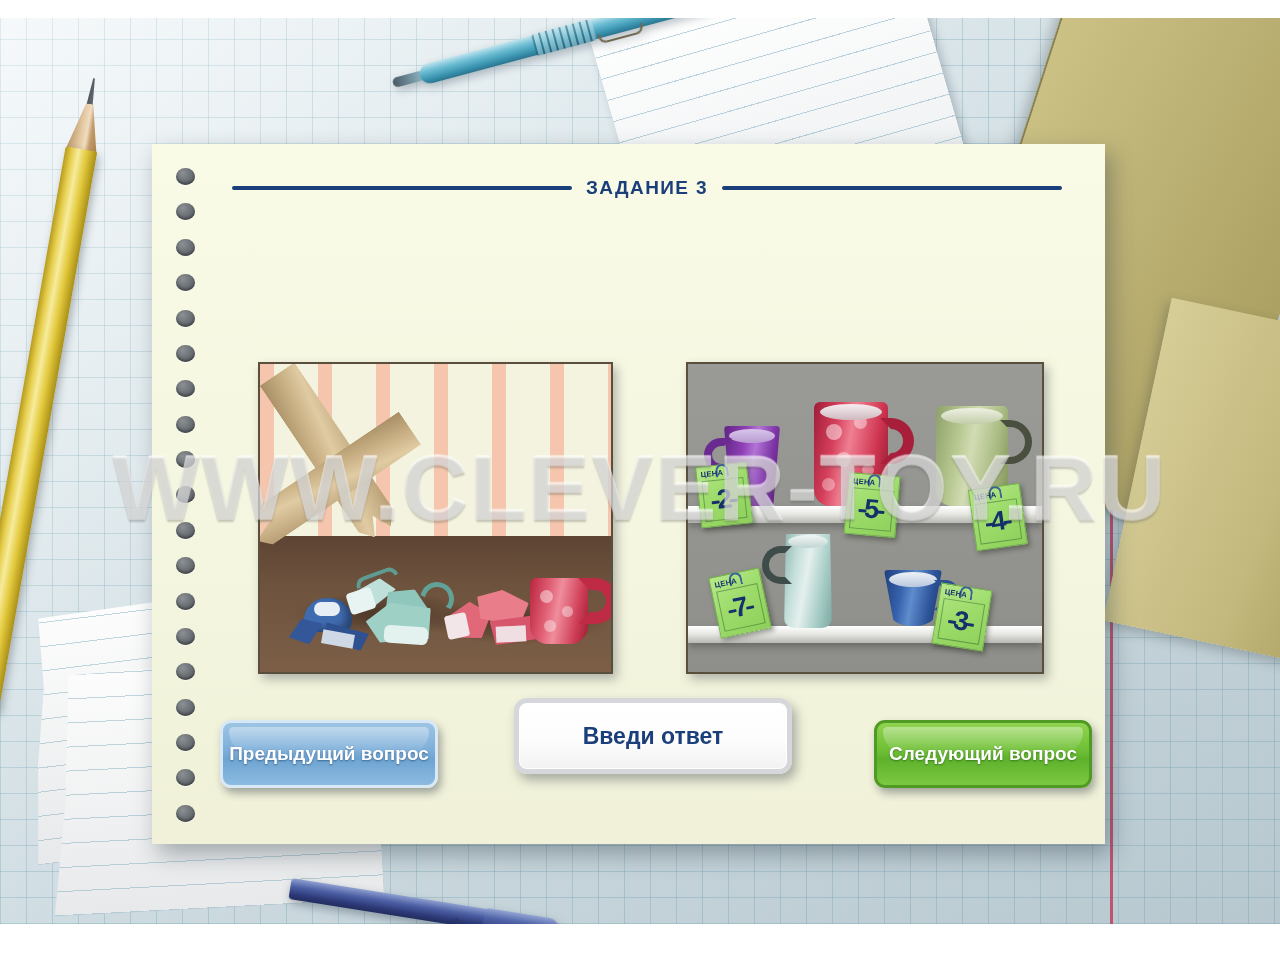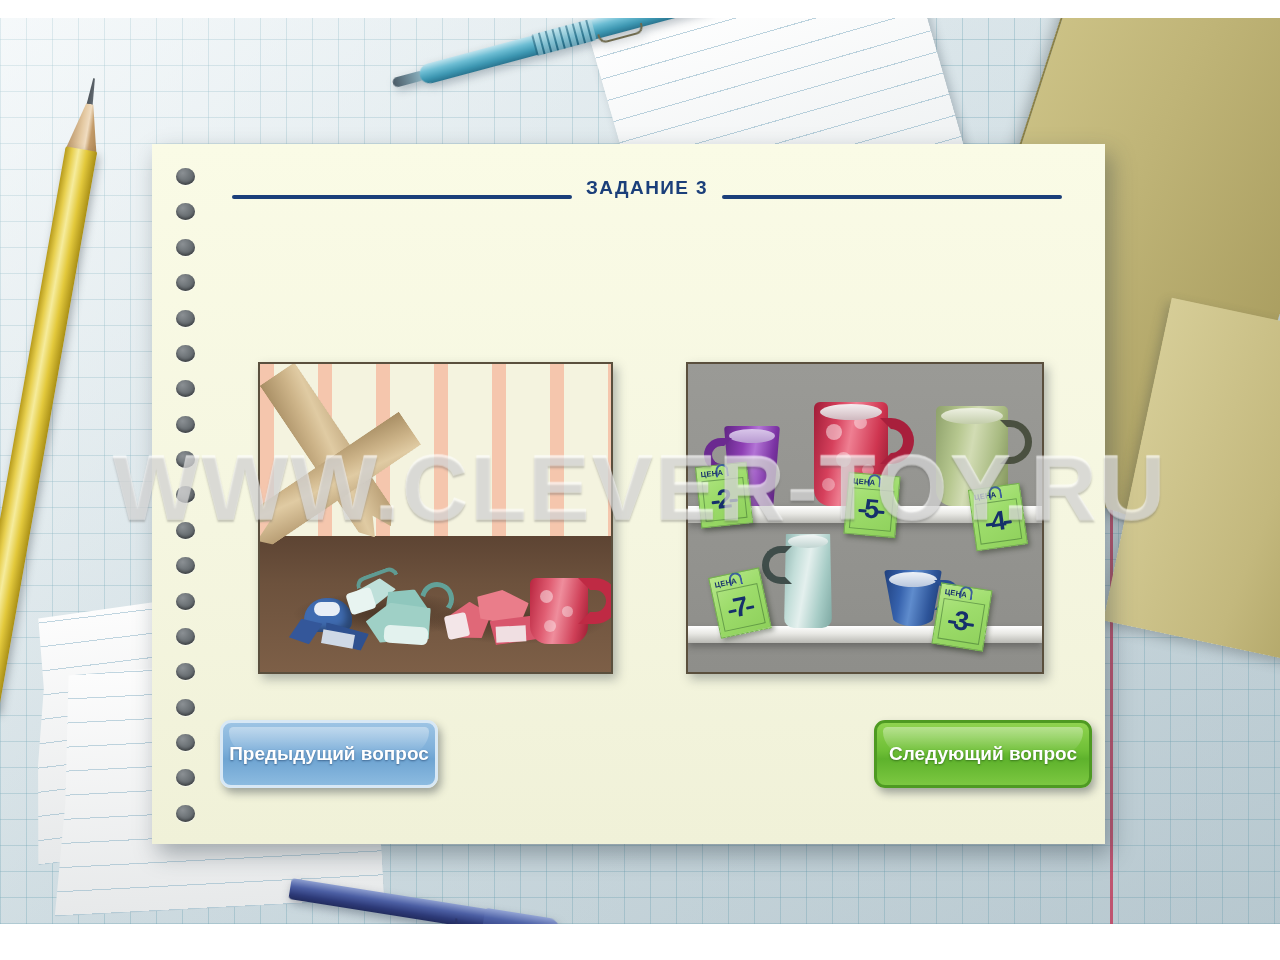--- a/index.html
+++ b/index.html
@@ -145,21 +145,21 @@
   }
   .hole {
     width:19px; height:17px; border-radius:50%;
     background:radial-gradient(ellipse at 35% 30%, #8b9094 0%, #6e7478 45%, #555b60 100%);
     box-shadow:inset 0 -2px 3px rgba(0,0,0,.35), 0 1px 1px rgba(255,255,255,.55);
   }
 
   
   #titlerow {
     position:absolute; left:80px; top:33px; width:830px;
-    display:flex; align-items:flex-end; gap:14px;
+    display:flex; align-items:center; gap:14px;
   }
   .tline { flex:1; height:4px; background:#1b3f7a; border-radius:2px; }
   #title {
     font-size:19px; font-weight:bold; color:#1b3f7a;
     letter-spacing:1.4px; white-space:nowrap;
   }
 
   
   #question {
     position:absolute; left:74px; top:82px; width:844px;
@@ -506,20 +506,23 @@
           <span class="dashR"></span>
         </span>
       </div>
     </div>
 
     <div class="navbtn" id="prevbtn">
       <span class="gloss"></span>
       <span>Предыдущий вопрос</span>
     </div>
 
+    <div id="answerbox">
+      <span id="answertext">Введи ответ</span>
+    </div>
 
     <div class="navbtn" id="nextbtn">
       <span class="gloss"></span>
       <span>Следующий вопрос</span>
     </div>
   </div>
 
   <div id="watermark">WWW.CLEVER-TOY.RU</div>
 </div>
 

